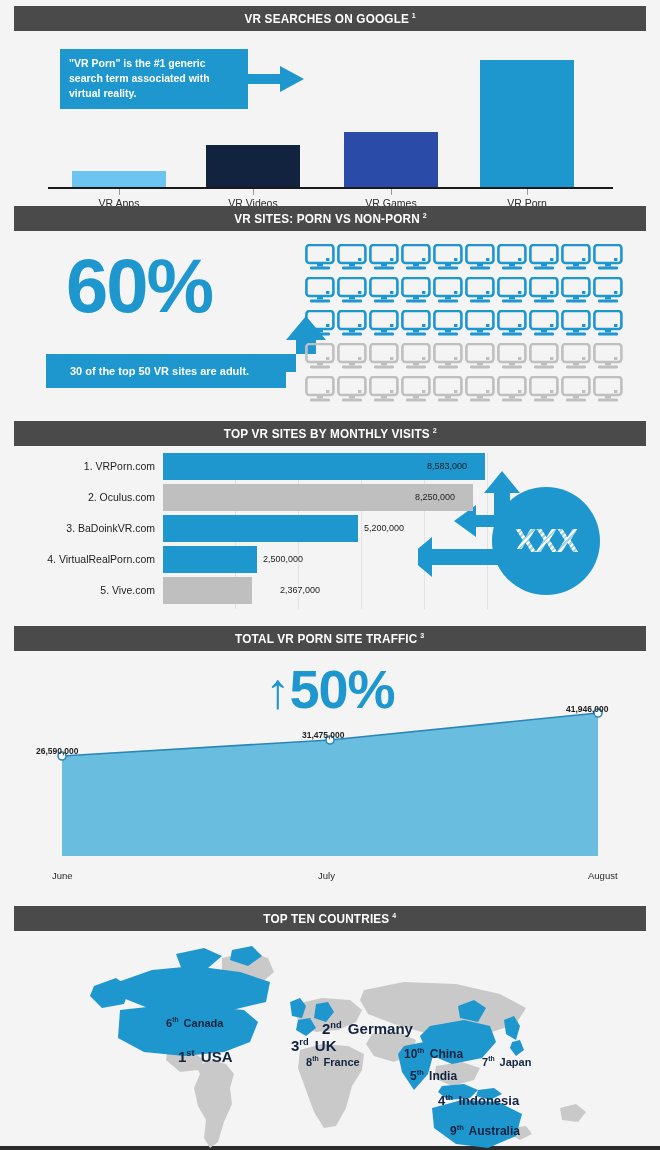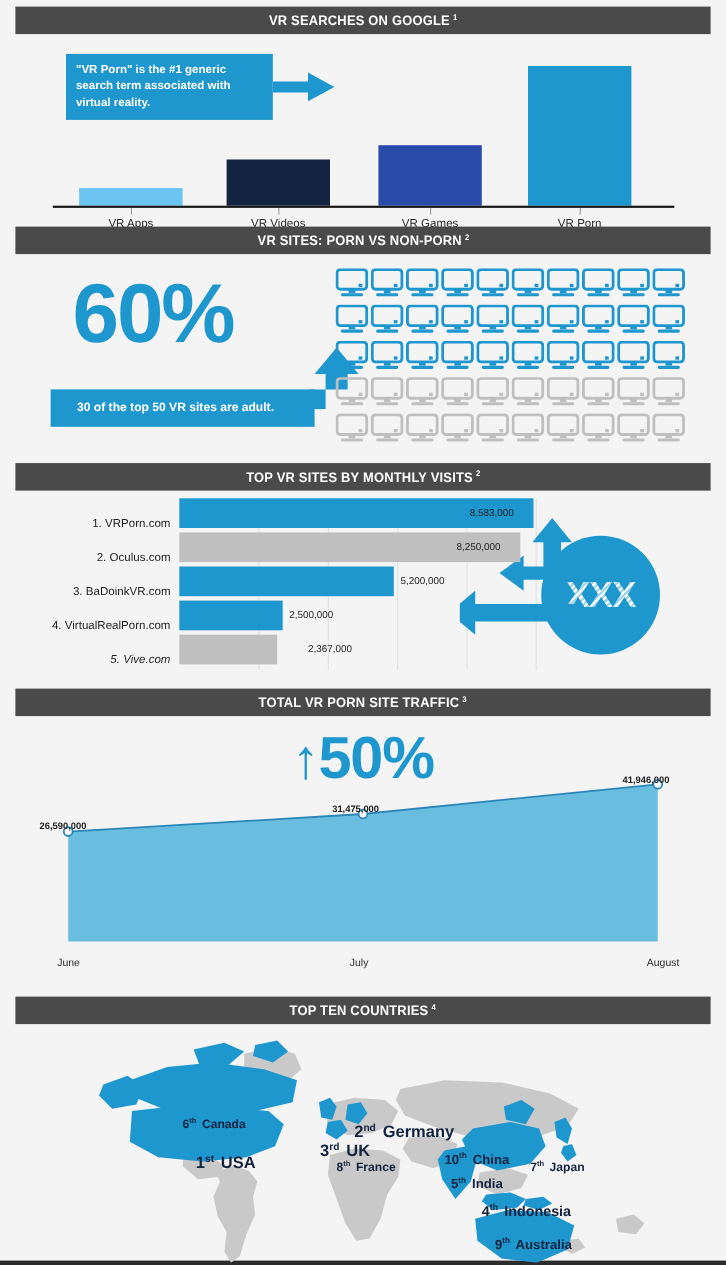--- a/index.html
+++ b/index.html
@@ -56,21 +56,21 @@
   .arrow2{position:absolute;left:282px;top:108px;width:46px;height:58px;}
   .grid{position:absolute;left:305px;top:38px;width:325px;}
   .mrow{display:flex;gap:2px;margin-bottom:5px;}
   .mon{width:30px;height:28px;position:relative;}
 
   
   #s3{top:421px;height:205px;}
   .hchart{position:absolute;left:0;top:32px;width:660px;height:165px;}
   .hrow{position:absolute;left:0;width:660px;height:27px;}
   .hlab{position:absolute;right:505px;width:auto;text-align:left;
-        font-size:10.5px;color:#1d1d1d;line-height:27px;white-space:nowrap;margin-top:10px;}
+        font-size:10.5px;color:#1d1d1d;line-height:27px;white-space:nowrap;}
   .hbar{position:absolute;left:163px;height:27px;}
   .hval{position:absolute;font-size:9px;color:#1d1d1d;line-height:27px;}
   .vgrid{position:absolute;top:0;width:1px;height:156px;background:#e2e2e2;}
   .xxxcircle{
     position:absolute;left:492px;top:34px;width:108px;height:108px;border-radius:50%;
     background:#1e96ce;display:flex;align-items:center;justify-content:center;
   }
   .xxxtext{
     font-size:33px;font-weight:bold;color:#fff;letter-spacing:-1px;
     font-family:"Liberation Sans", sans-serif;
@@ -503,21 +503,21 @@
           <div class="hlab" style="right: 505px;">3. BaDoinkVR.com</div>
           <div class="hbar" style="width: 195px; background: rgb(30, 150, 206);"></div>
           <div class="hval" style="left: 364px;">5,200,000</div>
         </div>
         <div class="hrow" style="top: 93px;">
           <div class="hlab" style="right: 505px;">4. VirtualRealPorn.com</div>
           <div class="hbar" style="width: 94px; background: rgb(30, 150, 206);"></div>
           <div class="hval" style="left: 263px;">2,500,000</div>
         </div>
         <div class="hrow" style="top: 124px;">
-          <div class="hlab" style="right: 505px; font-style: italic;">5. Vive.com</div>
+          <div class="hlab" style="right: 505px;">5. Vive.com</div>
           <div class="hbar" style="width: 89px; background: rgb(191, 191, 191);"></div>
           <div class="hval" style="left: 258px; margin-left: 22px;">2,367,000</div>
         </div>
       </div>
   </div>
 
   <div class="sec" id="s4">
     <div class="bar">
       <span class="title">
         <span>TOTAL VR PORN SITE TRAFFIC</span><span class="fn">3</span>

